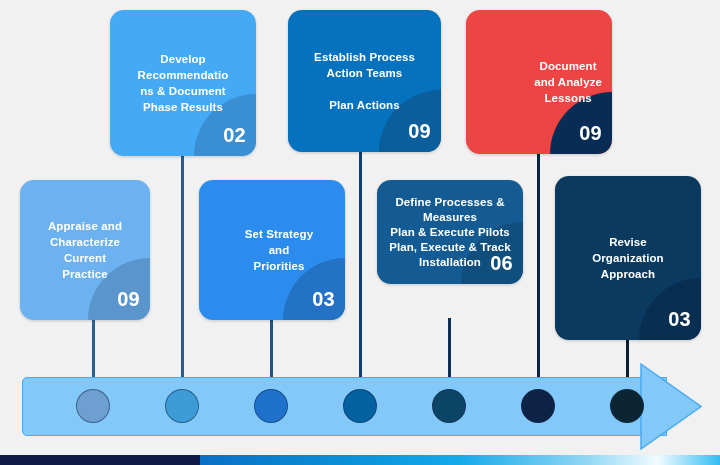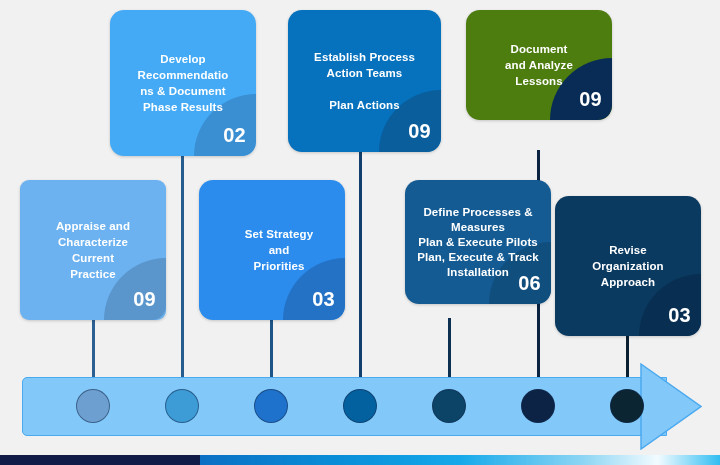--- a/index.html
+++ b/index.html
@@ -120,21 +120,21 @@
   </svg>
 
   <div class="dot" style="left:76px; top:389px; background:#6d9fd0;"></div>
   <div class="dot" style="left:165px; top:389px; background:#3d9bd6;"></div>
   <div class="dot" style="left:254px; top:389px; background:#1f72cc;"></div>
   <div class="dot" style="left:343px; top:389px; background:#04619f;"></div>
   <div class="dot" style="left:432px; top:389px; background:#0c4468;"></div>
   <div class="dot" style="left:521px; top:389px; background:#0c2345;"></div>
   <div class="dot" style="left:610px; top:389px; background:#0b2533;"></div>
 
-  <div class="card" style="left:20px; top:180px; width:146px; height:140px; background:#6cb2f0;border-radius:9px;">
+  <div class="card" style="left:20px; top:180px; width:130px; height:140px; background:#6cb2f0;">
     <div class="badge" style="background:#5a95cc;"></div>
     <div class="card-text">Appraise and
 Characterize
 Current
 Practice</div>
     <div class="badge-num">09</div>
   </div>
 
   <div class="card" style="left:110px; top:10px; width:146px; height:146px; background:#44aaf5;">
     <div class="badge" style="background:#3a8ed2;"></div>
@@ -155,39 +155,39 @@
 
   <div class="card" style="left:288px; top:10px; width:153px; height:142px; background:#0671bd;">
     <div class="badge" style="background:#0a5e9c;"></div>
     <div class="card-text">Establish Process
 Action Teams
 
 Plan Actions</div>
     <div class="badge-num">09</div>
   </div>
 
-  <div class="card" style="left:377px; top:180px; width:146px; height:124px; background:#145b93;margin-left:28px;">
+  <div class="card" style="left:377px; top:180px; width:146px; height:104px; background:#145b93;">
     <div class="badge" style="background:#104e7e;"></div>
     <div class="card-text" style="line-height:15px;">Define Processes &amp;
 Measures
 Plan &amp; Execute Pilots
 Plan, Execute &amp; Track
 Installation</div>
     <div class="badge-num">06</div>
   </div>
 
-  <div class="card" style="left:466px; top:10px; width:146px; height:110px; background:#4d7c0f;">
+  <div class="card" style="left:466px; top:10px; width:146px; height:144px; background:#ef4444;justify-content:flex-end;">
     <div class="badge" style="background:#082c55;"></div>
     <div class="card-text">Document
 and Analyze
 Lessons</div>
     <div class="badge-num">09</div>
   </div>
 
-  <div class="card" style="left:555px; top:196px; width:146px; height:140px; background:#0b3a61;">
+  <div class="card" style="left:555px; top:176px; width:146px; height:164px; background:#0b3a61;">
     <div class="badge" style="background:#082f52;"></div>
     <div class="card-text">Revise
 Organization
 Approach</div>
     <div class="badge-num">03</div>
   </div>
 
   <div class="footer-strip">
     <div class="footer-dark"></div>
     <div class="footer-grad"></div>

